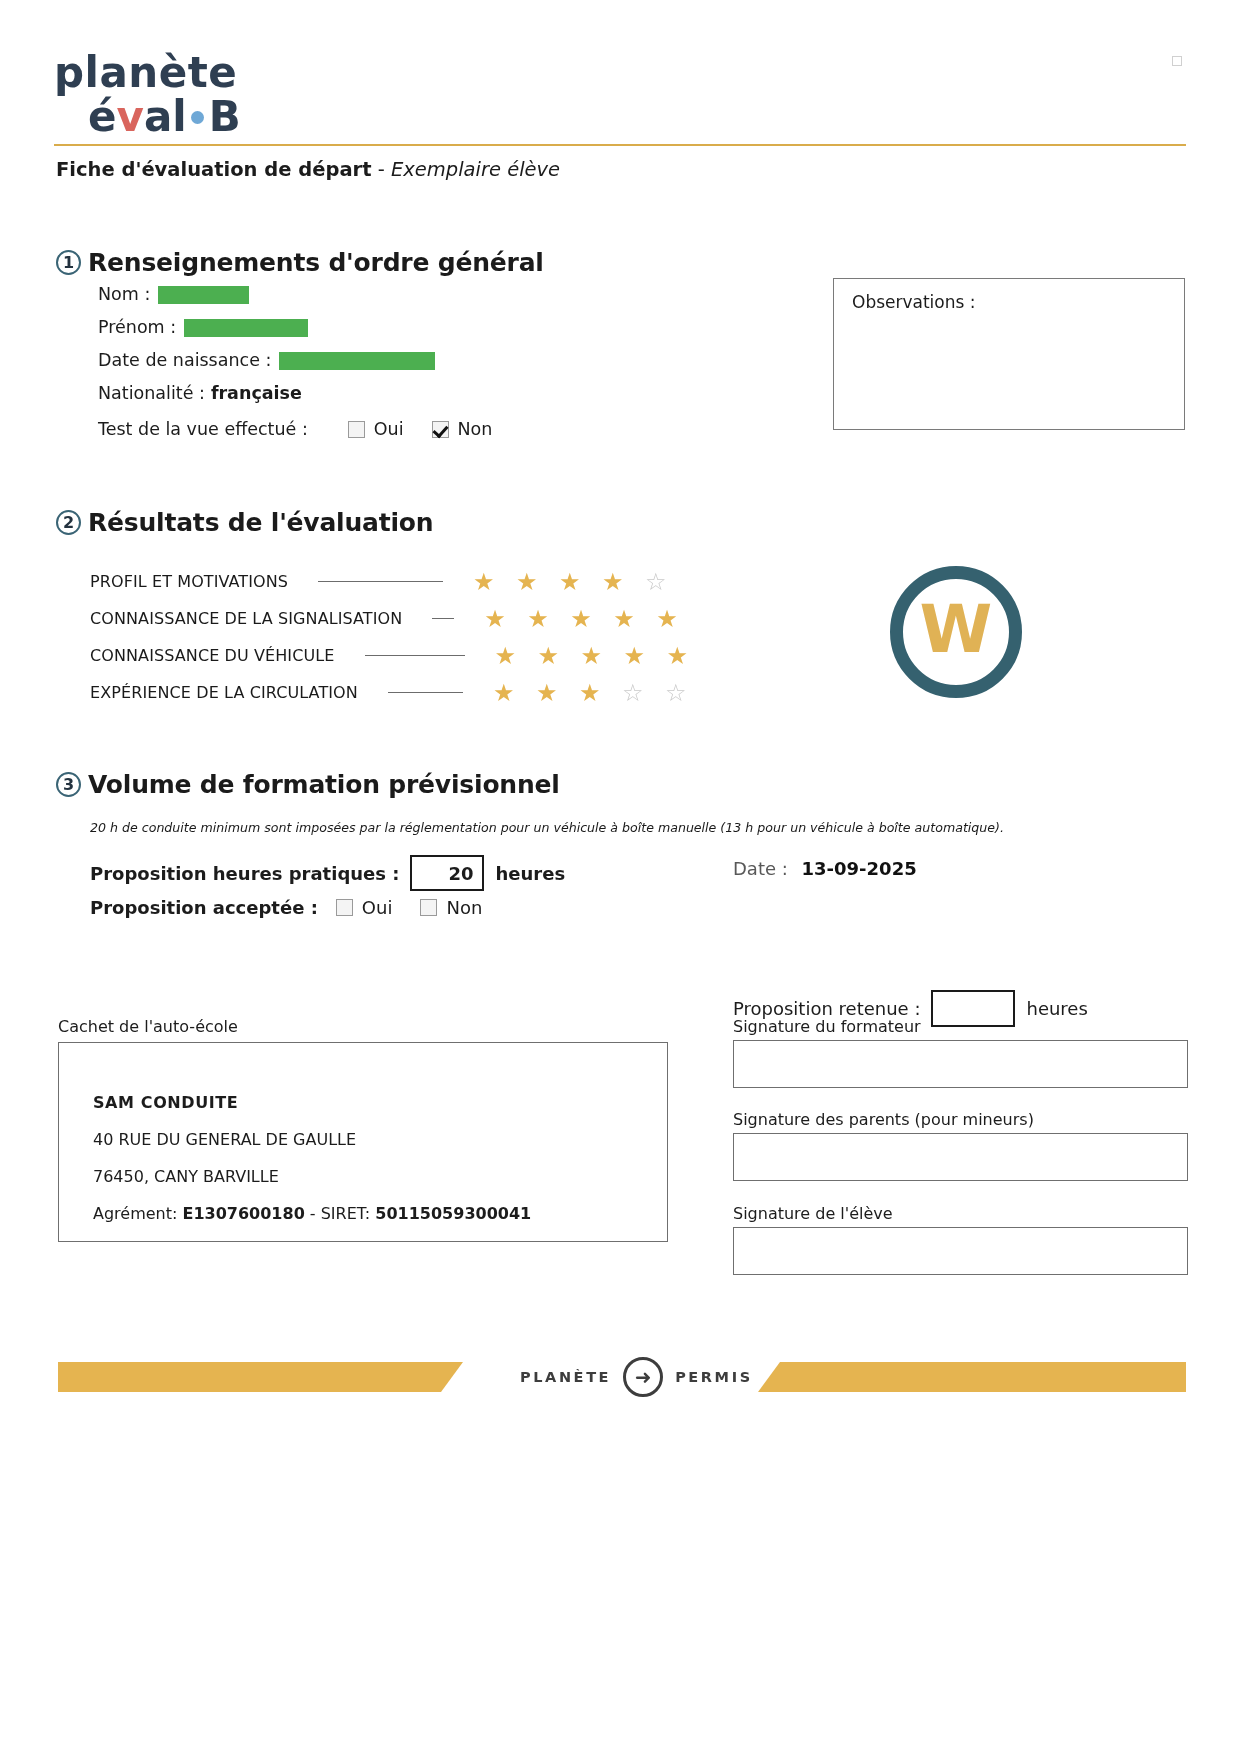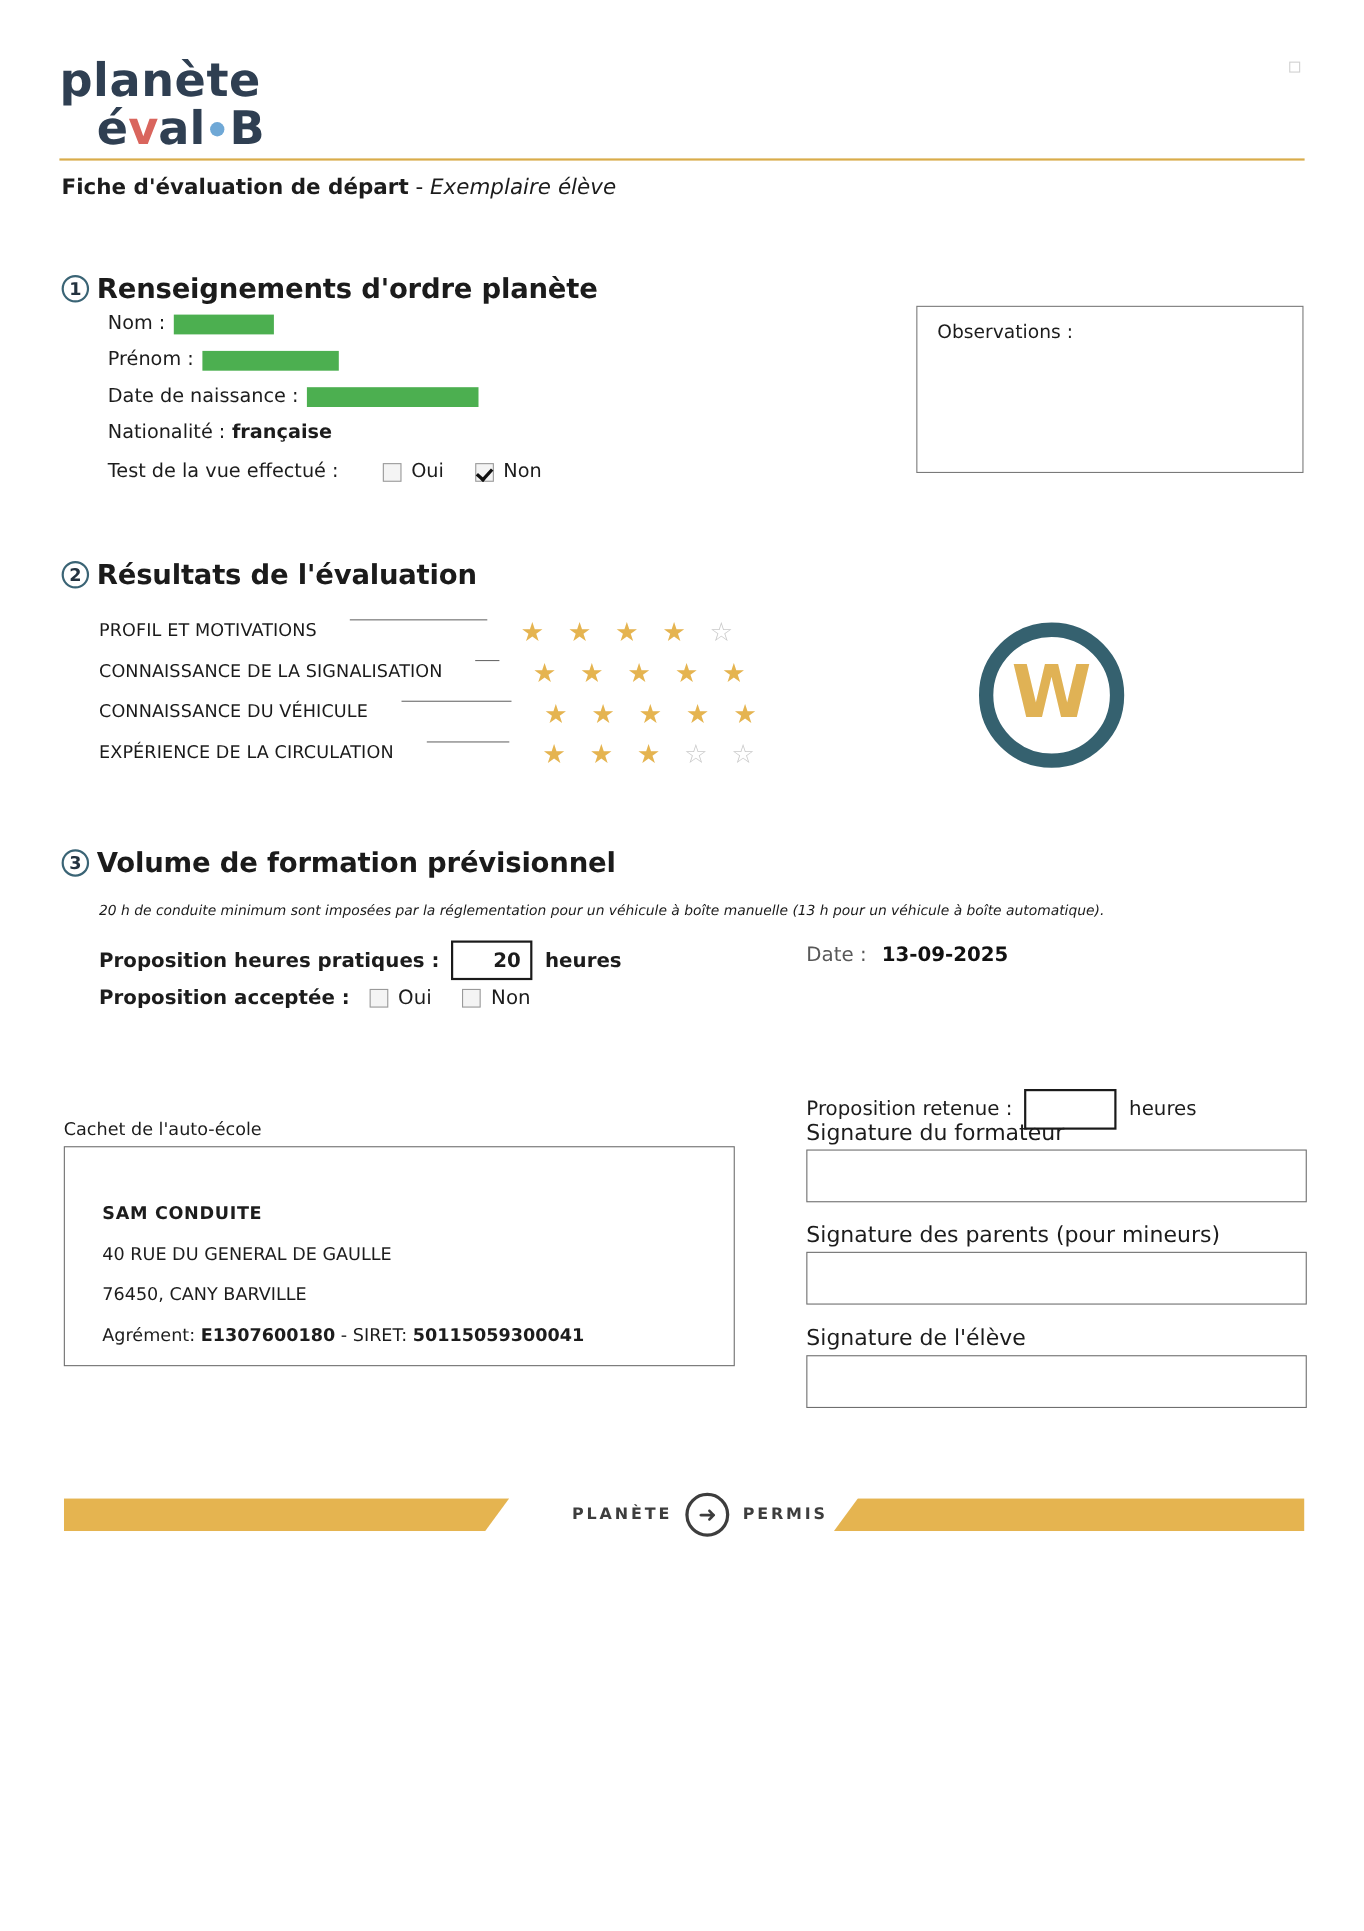--- a/index.html
+++ b/index.html
@@ -181,21 +181,21 @@
   }
 
   
   .rating-list {
     position: absolute;
     left: 90px;
     top: 563px;
   }
   .rating-row {
     display: flex;
-    align-items: flex-start;
+    align-items: center;
     height: 37px;
     gap: 20px;
   }
   .rating-name {
     font-size: 16px;
     letter-spacing: 0.1px;
     white-space: nowrap;
     color: #1a1a1a;
   }
   .rating-dash {
@@ -329,21 +329,21 @@
     box-sizing: border-box;
     padding: 41px 0 0 34px;
   }
   .cachet-box div {
     font-size: 16px;
     line-height: 37px;
   }
   .cachet-name { font-weight: 700; letter-spacing: 0.6px; }
 
   .sig-col { position: absolute; left: 733px; }
-  .sig-label { font-size: 20px; }
+  .sig-label { font-size: 16px; }
   .sig-box {
     width: 455px;
     height: 48px;
     border: 1px solid #6f6f6f;
     box-sizing: border-box;
     margin-top: 4px;
   }
   .sig-1 { top: 1017px; }
   .sig-2 { top: 1110px; }
   .sig-3 { top: 1204px; }
@@ -413,21 +413,21 @@
     </div>
   </div>
   <div class="logo-rule"></div>
 
   <div class="doc-title">
     <b>Fiche d'évaluation de départ</b><span> - </span><i>Exemplaire élève</i>
   </div>
 
   <div class="sec-head" style="left:56px; top:248px;">
     <span class="sec-num">1</span>
-    <span class="sec-title">Renseignements d'ordre planète</span>
+    <span class="sec-title">Renseignements d'ordre général</span>
   </div>
 
   <div class="field-list">
     <div class="field-row">
       <span>Nom :</span>
       <span class="redact w1"></span>
     </div>
     <div class="field-row">
       <span>Prénom :</span>
       <span class="redact w2"></span>

